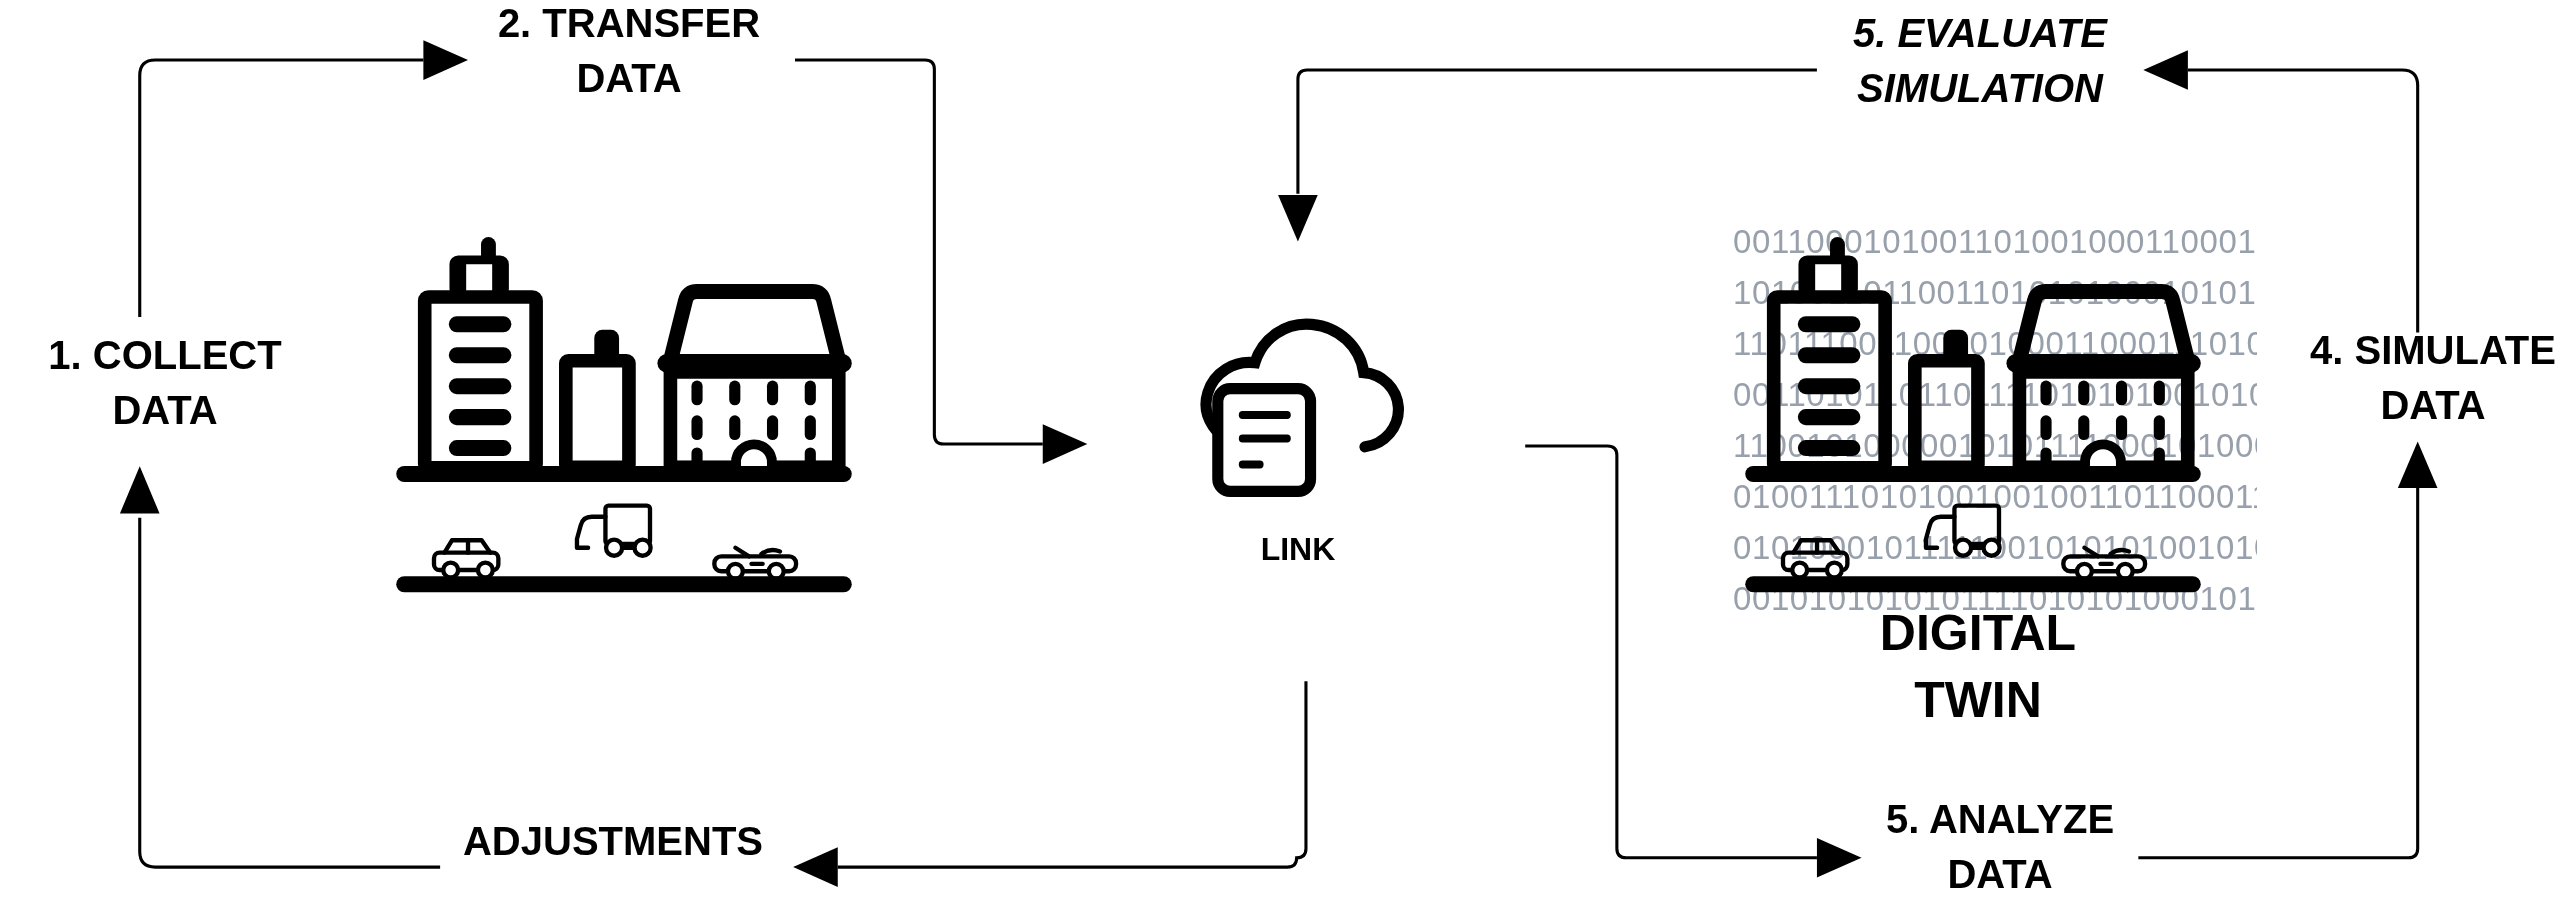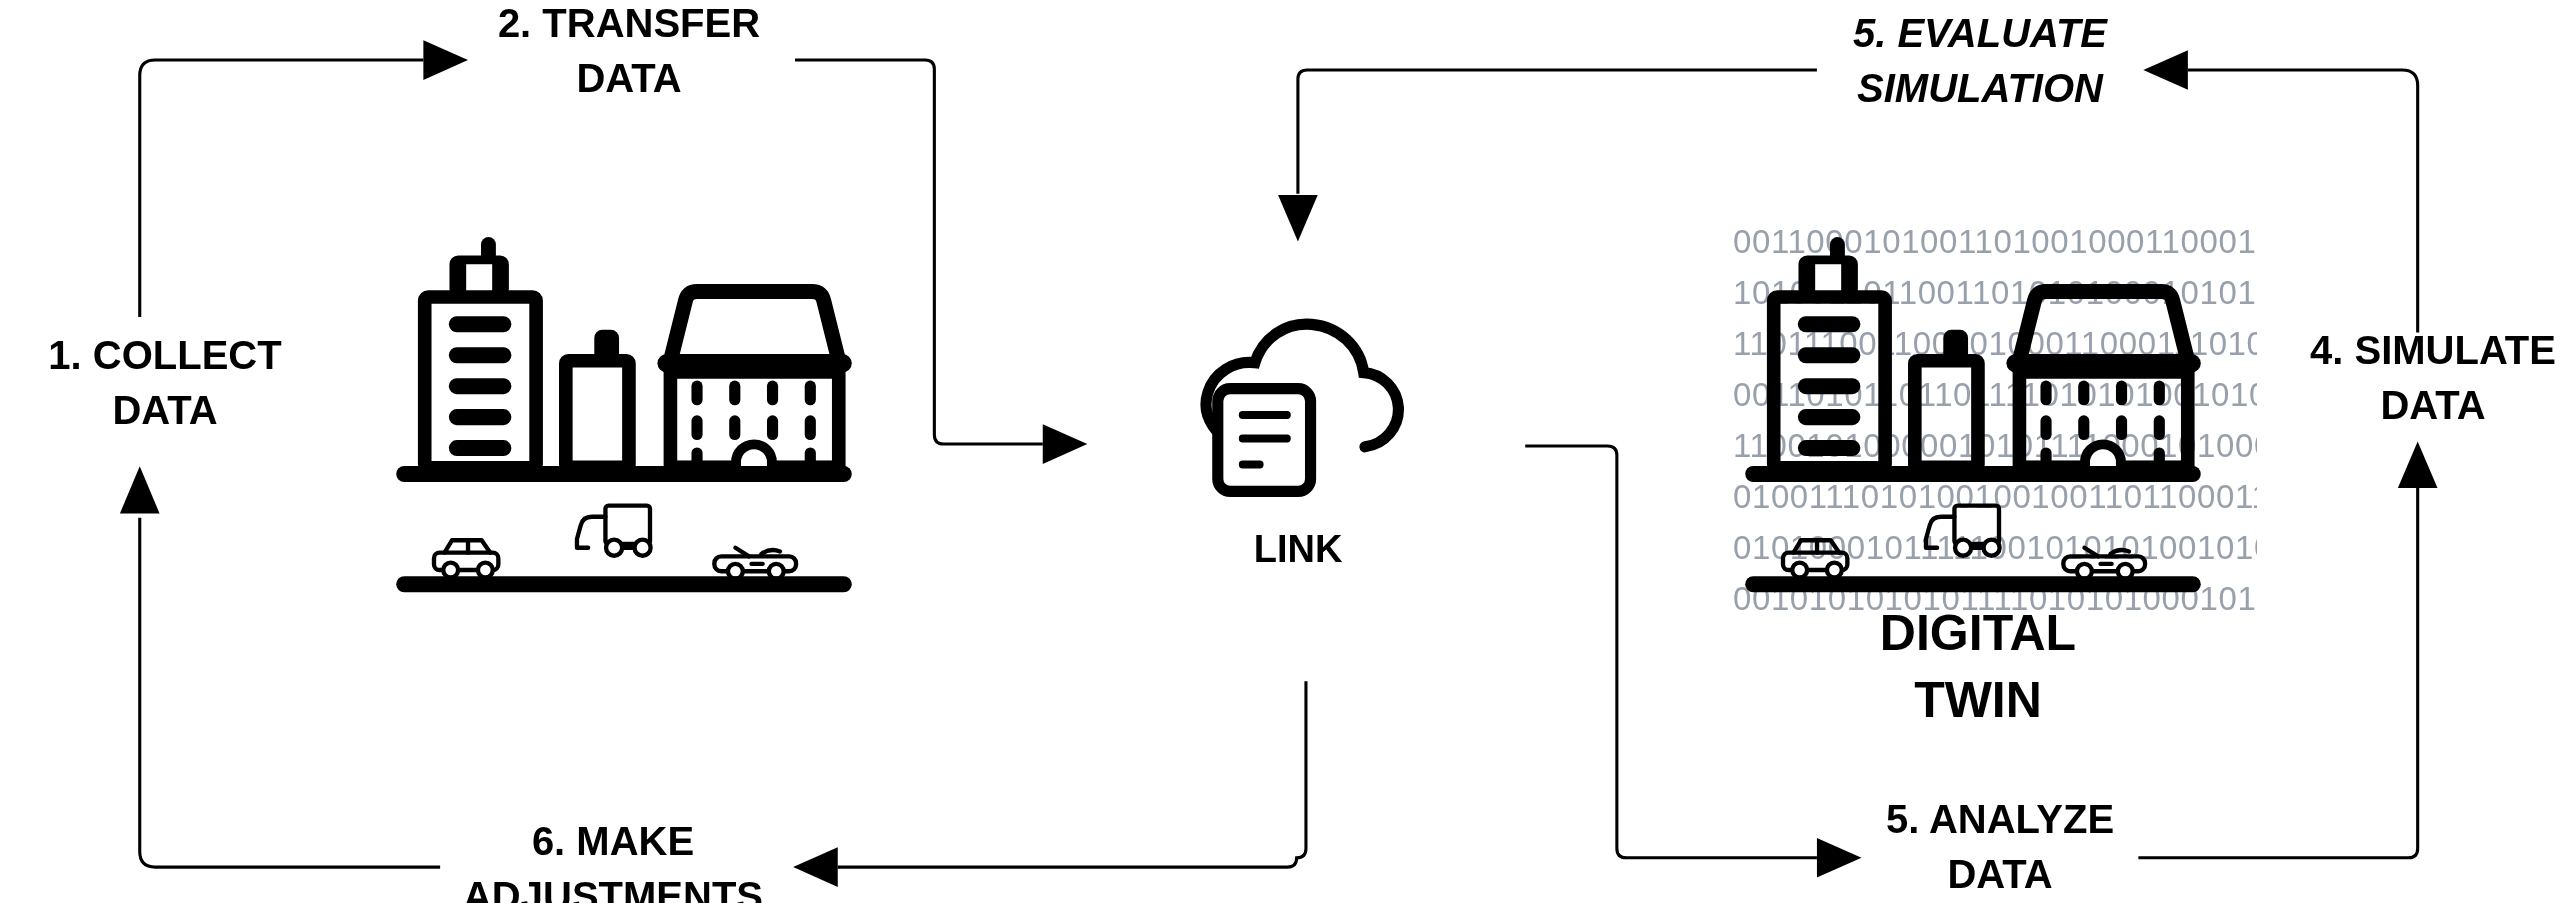--- a/index.html
+++ b/index.html
@@ -5,21 +5,21 @@
   html,body{margin:0;padding:0;background:#fff;}
   body{width:2576px;height:903px;overflow:hidden;position:relative;
        font-family:"Liberation Sans",sans-serif;}
   .stage{position:absolute;left:0;top:0;width:2576px;height:903px;background:#fff;}
 
   
   .lbl{position:absolute;transform:translateX(-50%);text-align:center;
        color:#000;font-weight:bold;white-space:nowrap;z-index:40;}
   .lbl-step{font-size:40px;line-height:55px;}
   .lbl-title{font-size:50px;line-height:67px;}
-  .lbl-link{font-size:38px;line-height:55px;}
+  .lbl-link{font-size:32px;line-height:55px;}
 
   
   .binary{position:absolute;left:1733px;top:216px;width:524px;height:409px;
           overflow:hidden;z-index:5;color:#98a0ac;}
   .brow{display:block;height:51px;line-height:51px;font-size:33px;
         letter-spacing:0.6px;white-space:nowrap;font-family:"Liberation Sans",sans-serif;}
 
   
   .citysvg{position:absolute;width:458px;height:359px;z-index:10;}
   .city--left{left:395px;top:237px;--bfill:#ffffff;}
@@ -176,21 +176,20 @@
   </div>
   <div class="lbl lbl-step" style="left:2433px;top:323px;">
     <div>4. SIMULATE</div>
     <div>DATA</div>
   </div>
   <div class="lbl lbl-step" style="left:1980px;top:6.2px;font-style:italic;">
     <div>5. EVALUATE</div>
     <div>SIMULATION</div>
   </div>
   <div class="lbl lbl-step" style="left:613px;top:814px;">
-    <div>6. MAKE</div>
     <div>ADJUSTMENTS</div>
   </div>
 
   <div class="lbl lbl-title" style="left:1978px;top:600px;">
     <div>DIGITAL</div>
     <div>TWIN</div>
   </div>
   <div class="lbl lbl-link" style="left:1298px;top:522px;">
     <div>LINK</div>
   </div>

